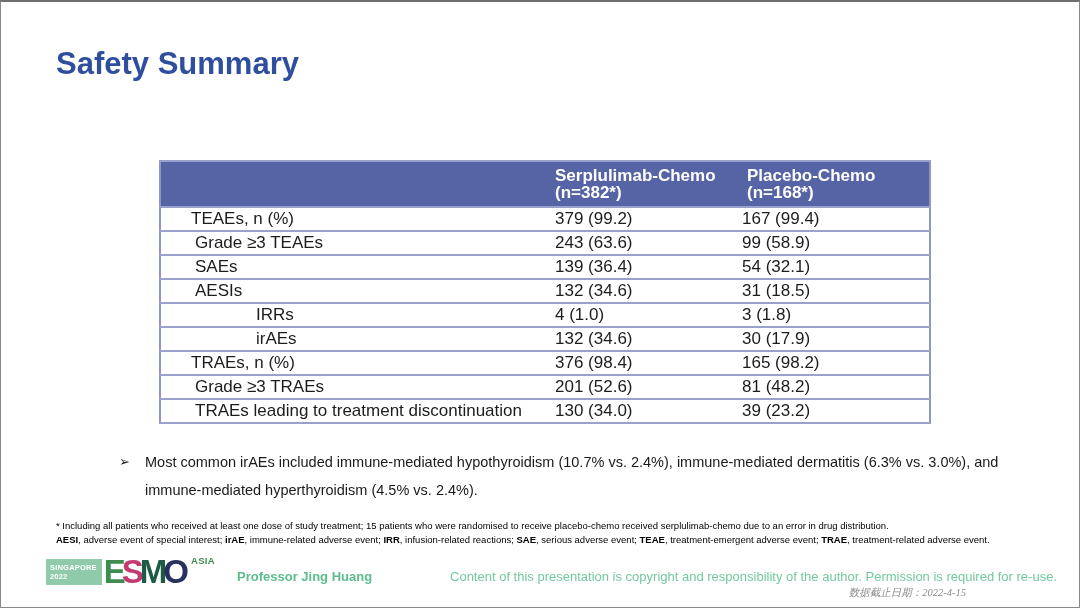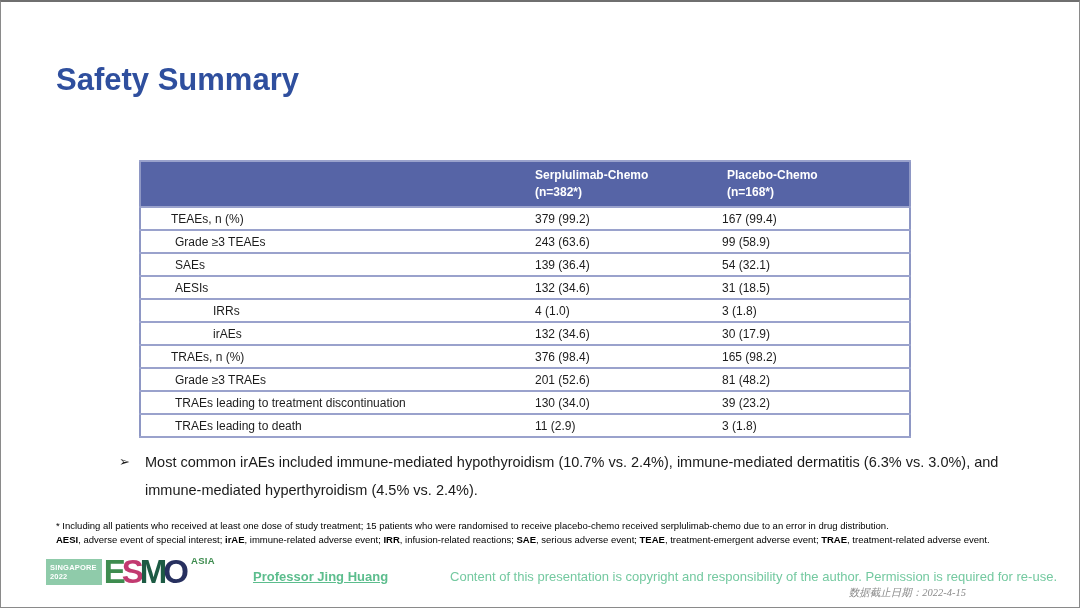--- a/index.html
+++ b/index.html
@@ -7,29 +7,29 @@
     width:1080px;height:608px;
     background:#ffffff;
     font-family:"Liberation Sans", sans-serif;
     position:relative;
     overflow:hidden;
     box-sizing:border-box;
     border:1px solid #8a8a8a;
     border-top:2px solid #6f6f6f;
   }
   .title{
-    position:absolute;left:55px;top:60px;
+    position:absolute;left:55px;top:44px;
     font-size:31px;font-weight:bold;color:#2F4F9E;
     letter-spacing:0px;
   }
   
   .safety-table{
-    position:absolute;left:138px;top:158px;width:770px;
+    position:absolute;left:158px;top:158px;width:770px;
     border-collapse:collapse;table-layout:fixed;
-    font-size:12px;color:#1c1c1c;border-radius:13px;
+    font-size:17px;color:#1c1c1c;border-radius:13px;
   }
   .safety-table, .safety-table td, .safety-table th{
     border:2px solid #9AA2CC;
     border-left:none;border-right:none;
   }
   .safety-table{border:2px solid #8E97C4;}
   .safety-table thead th{
     background:#5664A6;color:#ffffff;font-weight:bold;
     text-align:left;vertical-align:middle;
     height:40px;line-height:17px;
@@ -37,21 +37,21 @@
   }
   .safety-table thead th.label-col{padding-left:12px;}
   .safety-table tbody td{
     height:19px;padding:1px 0 1px 30px;
     background:#ffffff;text-align:left;vertical-align:middle;
     white-space:nowrap;overflow:hidden;
   }
   .safety-table tbody td.col3{padding-left:25px;}
   .safety-table td.label{}
   .safety-table td.label.indent-1{padding-left:34px;}
-  .safety-table td.label.indent-2{padding-left:72px;}
+  .safety-table td.label.indent-2{padding-left:95px;}
   
   .bullet{
     position:absolute;left:118px;top:446px;width:880px;
     font-size:14.5px;color:#1a1a1a;line-height:28px;
     display:flex;
   }
   .bullet .marker{flex:0 0 26px;font-size:13px;}
   
   .footnotes{
     position:absolute;left:55px;top:517px;width:1015px;
@@ -75,22 +75,22 @@
   }
   .l-e{color:#3E8C4F;}
   .l-s{color:#C23A70;}
   .l-m{color:#1D5B44;}
   .l-o{color:#27305F;letter-spacing:0 !important;}
   .logo-asia{
     font-size:9.5px;font-weight:bold;color:#3E8C4F;
     margin-left:2px;margin-top:1px;letter-spacing:.3px;
   }
   .presenter{
-    position:absolute;left:252px;top:567px;
-    font-size:13px;font-weight:bold;color:#5CBD8D;text-decoration:underline;
+    position:absolute;left:236px;top:567px;
+    font-size:13px;font-weight:bold;color:#5CBD8D;
   }
   .copyright{
     position:absolute;right:22px;top:567px;
     font-size:13px;color:#74C9A0;white-space:nowrap;text-align:right;
   }
   .data-cutoff{
     position:absolute;right:113px;top:584px;
     font-size:10.5px;color:#8a8a8a;font-style:italic;
     font-family:"Liberation Serif",serif;
   }
@@ -158,25 +158,20 @@
       <tr>
         <td class="label indent-1">Grade ≥3 TRAEs</td>
         <td class="col2">201 (52.6)</td>
         <td class="col3">81 (48.2)</td>
       </tr>
       <tr>
         <td class="label indent-1">TRAEs leading to treatment discontinuation</td>
         <td class="col2">130 (34.0)</td>
         <td class="col3">39 (23.2)</td>
       </tr>
-      <tr>
-        <td class="label indent-1">TRAEs leading to death</td>
-        <td class="col2">11 (2.9)</td>
-        <td class="col3">3 (1.8)</td>
-      </tr>
     </tbody>
 </table>
 
 <div class="bullet">
   <span class="marker">➢</span>
   <span>Most common irAEs included immune-mediated hypothyroidism (10.7% vs. 2.4%), immune-mediated dermatitis (6.3% vs. 3.0%), and immune-mediated hyperthyroidism (4.5% vs. 2.4%).</span>
 </div>
 
 <div class="footnotes">
   <div>* Including all patients who received at least one dose of study treatment; 15 patients who were randomised to receive placebo-chemo received serplulimab-chemo due to an error in drug distribution.</div>

